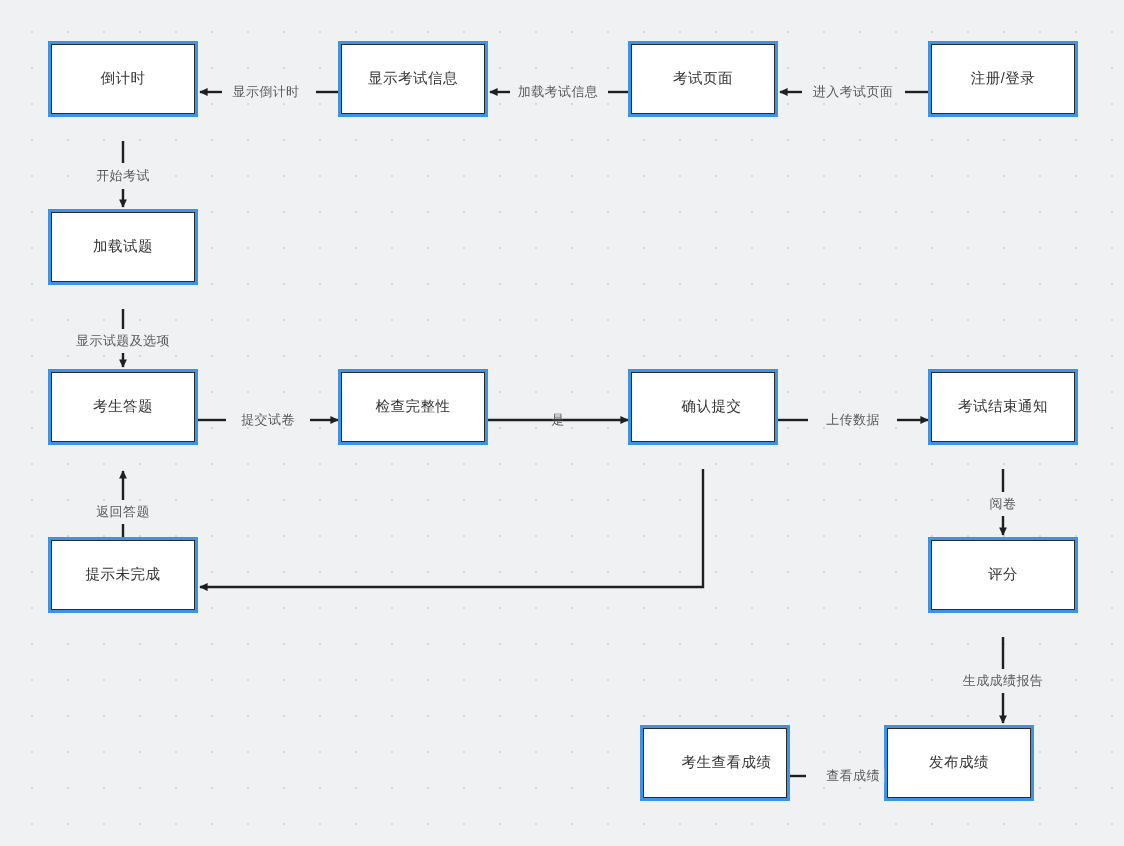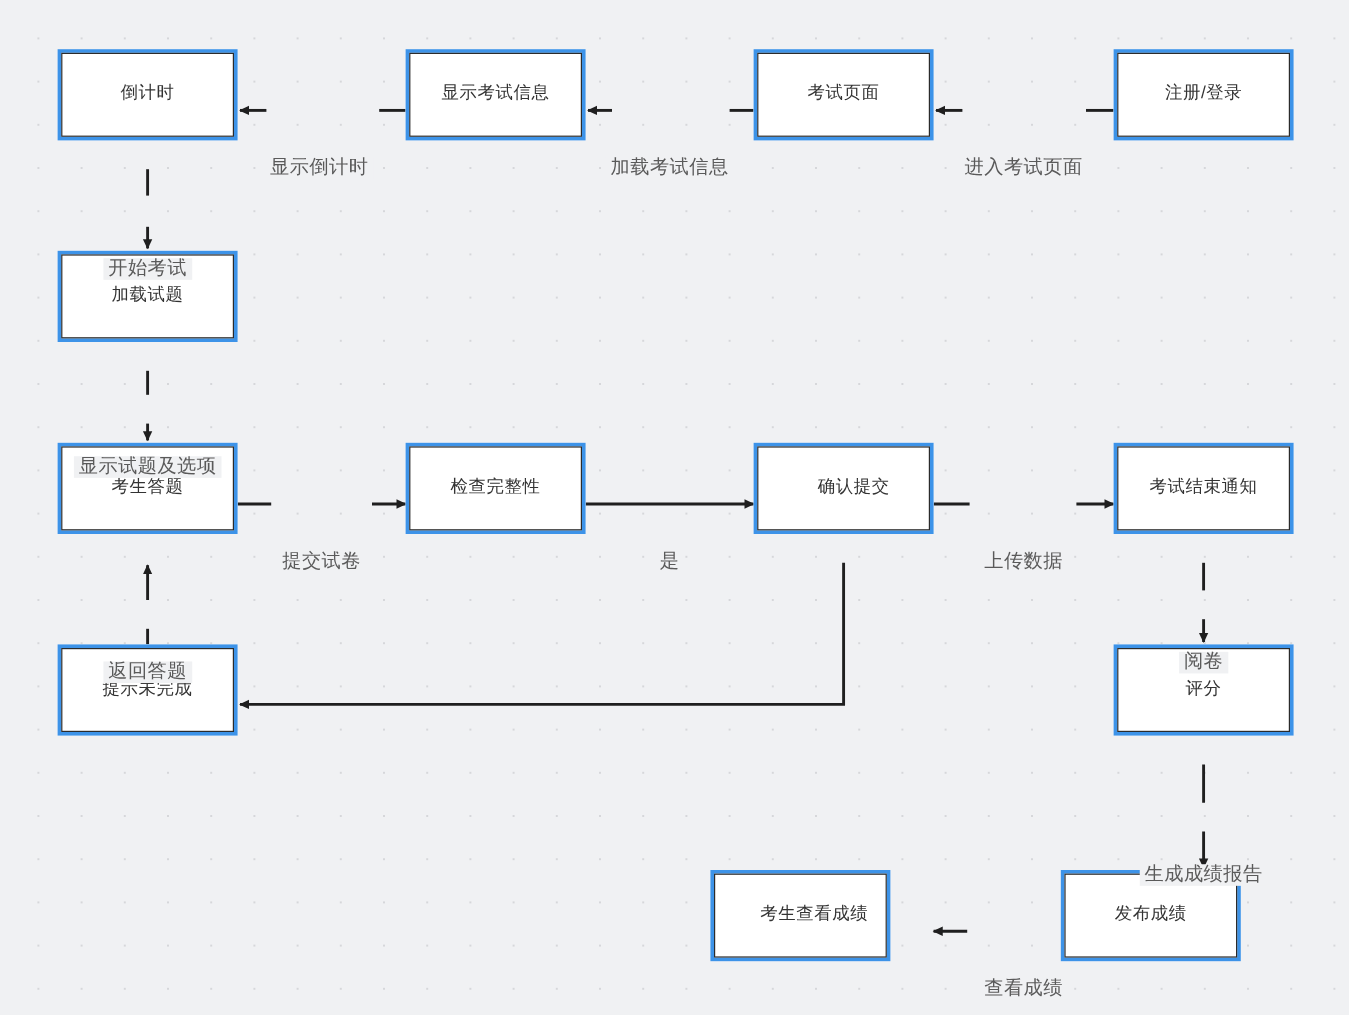--- a/index.html
+++ b/index.html
@@ -47,29 +47,28 @@
   .node-label {
     font-size: 14.5px;
     color: #333333;
     letter-spacing: 0.5px;
     line-height: 1.2;
     text-align: center;
     white-space: nowrap;
   }
   .edge-label {
     position: absolute;
-    font-size: 16px;
+    font-size: 13px;
     color: #5a5a5a;
     letter-spacing: 0.4px;
     white-space: nowrap;
     background: #f0f1f3;
     padding: 0 4px;
     transform: translate(-50%, -50%);
     line-height: 1.1;
-    margin-top: 48px;
   }
   .edge-label.on-line {
     background: transparent;
   }
 </style>
 </head>
 <body>
 
 <div id="canvas">
 
@@ -150,21 +149,21 @@
   </div>
   <div class="node" style="left:48px; top:537px;">
     <span class="node-label">提示未完成</span>
   </div>
   <div class="node" style="left:928px; top:537px;">
     <span class="node-label">评分</span>
   </div>
   <div class="node" style="left:884px; top:725px;">
     <span class="node-label">发布成绩</span>
   </div>
-  <div class="node" style="left:592px; top:725px;padding-left:23px;">
+  <div class="node" style="left:640px; top:725px;padding-left:23px;">
     <span class="node-label">考生查看成绩</span>
   </div>
 
   <div class="edge-label" style="left:853px; top:92px;">进入考试页面</div>
   <div class="edge-label" style="left:558px; top:92px;">加载考试信息</div>
   <div class="edge-label" style="left:266px; top:92px;">显示倒计时</div>
   <div class="edge-label" style="left:123px; top:176px;">开始考试</div>
   <div class="edge-label" style="left:123px; top:341px;">显示试题及选项</div>
   <div class="edge-label" style="left:268px; top:420px;">提交试卷</div>
   <div class="edge-label on-line" style="left:558px; top:420px;">是</div>

